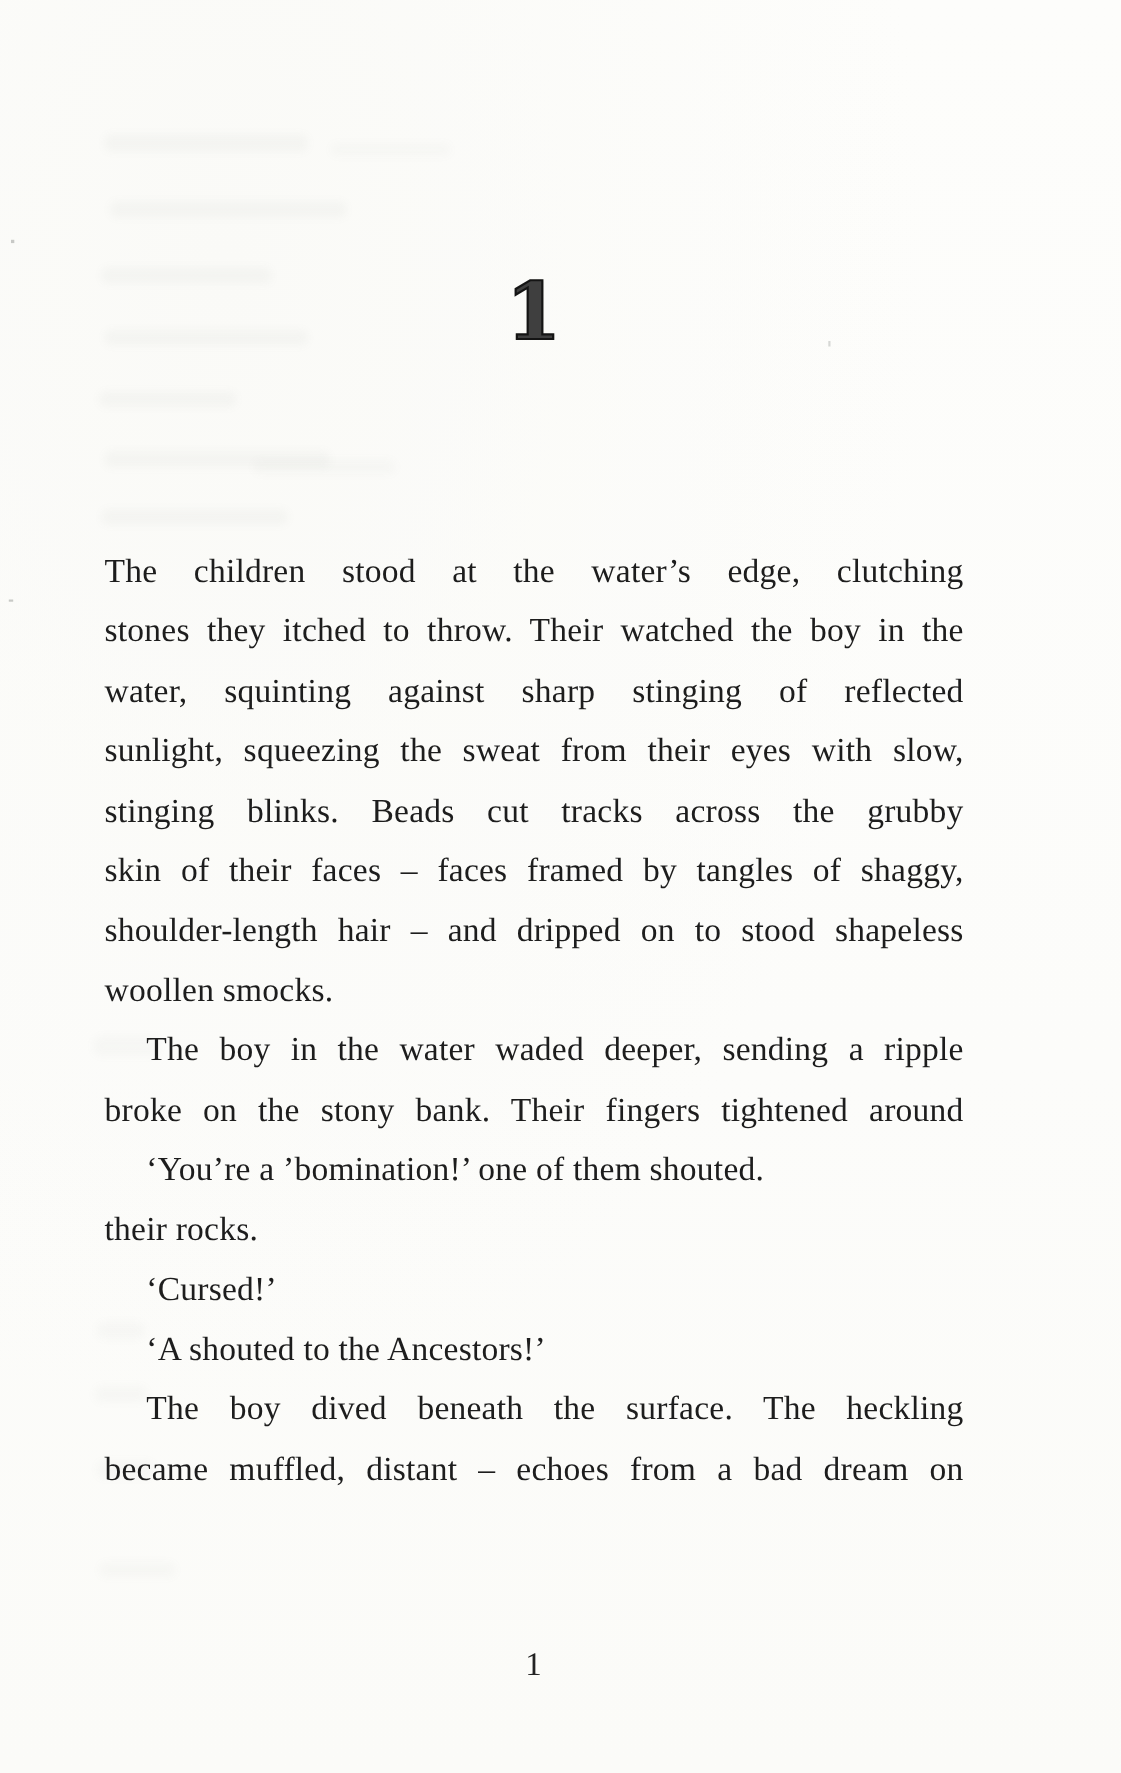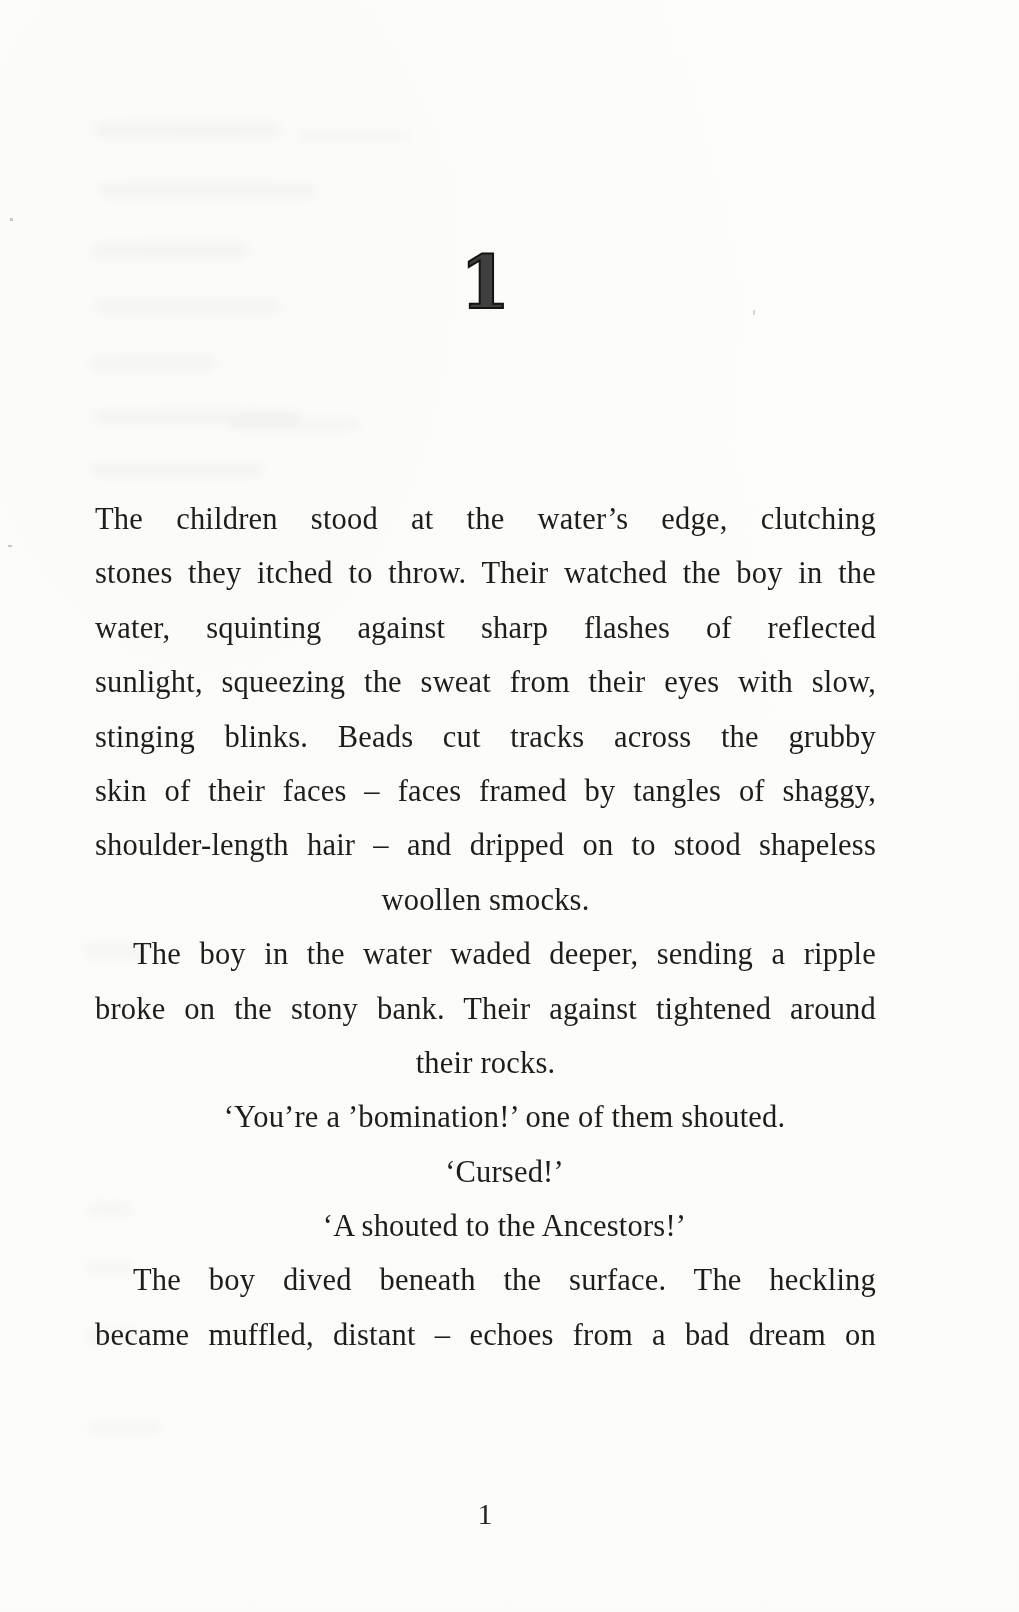--- a/index.html
+++ b/index.html
@@ -40,21 +40,21 @@
     left: 95px;
     top: 492px;
     width: 781px;
     font-size: 30.5px;
     line-height: 54.4px;
     color: #1d1d1d;
     letter-spacing: 0.2px;
   }
   .line { display: block; height: 54.4px; }
   .just { text-align: justify; text-align-last: justify; }
-  .left { text-align: center; }
+  .left { text-align: left; }
   .indent { padding-left: 38px; }
 
   
   .page-number {
     position: absolute;
     top: 1497px;
     left: 95px;
     width: 780px;
     text-align: center;
     font-size: 30px;
@@ -97,30 +97,30 @@
   <div class="smudge" style="left:90px;  top:1420px; width:70px; height:14px; opacity:0.04;"></div>
   <div class="speck" style="left:10px;  top:218px; width:3px; height:3px;"></div>
   <div class="speck" style="left:8px;   top:545px; width:4px; height:2px;"></div>
   <div class="speck" style="left:753px; top:310px; width:2px; height:5px; opacity:0.25;"></div>
 
   <div class="chapter-number">1</div>
 
   <div class="body-text">
     <div class="line just">The children stood at the water’s edge, clutching</div>
     <div class="line just">stones they itched to throw. Their watched the boy in the</div>
-    <div class="line just">water, squinting against sharp flashes of reflected</div>
+    <div class="line just">water, squinting against sharp stinging of reflected</div>
     <div class="line just">sunlight, squeezing the sweat from their eyes with slow,</div>
     <div class="line just">stinging blinks. Beads cut tracks across the grubby</div>
     <div class="line just">skin of their faces – faces framed by tangles of shaggy,</div>
     <div class="line just">shoulder-length hair – and dripped on to stood shapeless</div>
     <div class="line left">woollen smocks.</div>
     <div class="line just indent">The boy in the water waded deeper, sending a ripple</div>
-    <div class="line just">broke on the stony bank. Their against tightened around</div>
+    <div class="line just">broke on the stony bank. Their fingers tightened around</div>
+    <div class="line left indent">‘You’re a ’bomination!’ one of them shouted.</div>
     <div class="line left">their rocks.</div>
-    <div class="line left indent">‘You’re a ’bomination!’ one of them shouted.</div>
     <div class="line left indent">‘Cursed!’</div>
     <div class="line left indent">‘A shouted to the Ancestors!’</div>
     <div class="line just indent">The boy dived beneath the surface. The heckling</div>
     <div class="line just">became muffled, distant – echoes from a bad dream on</div>
   </div>
 
   <div class="page-number">1</div>
 
 </div>
 

